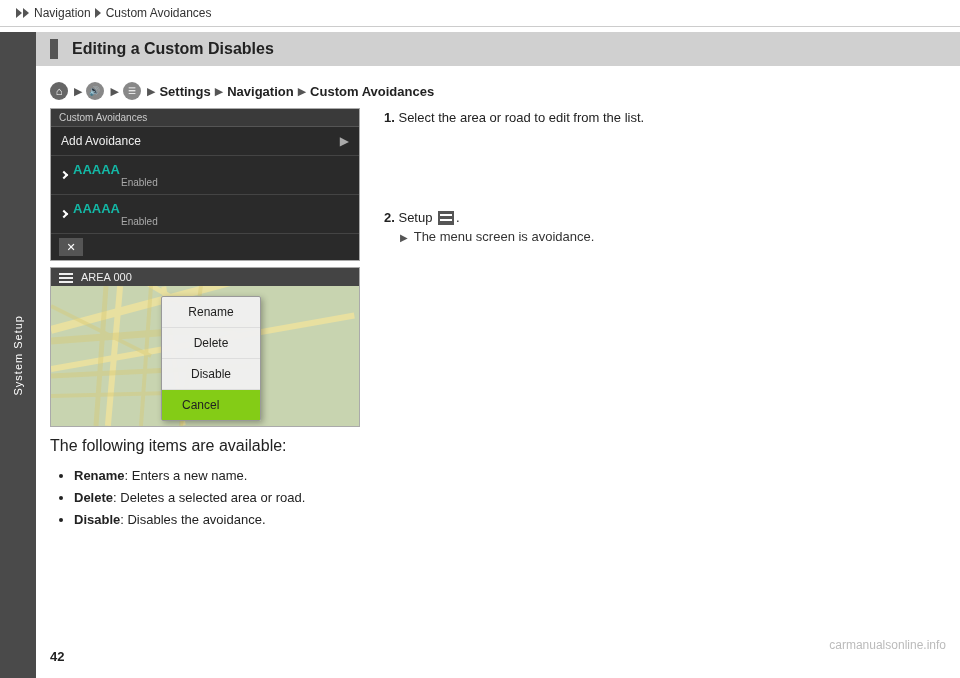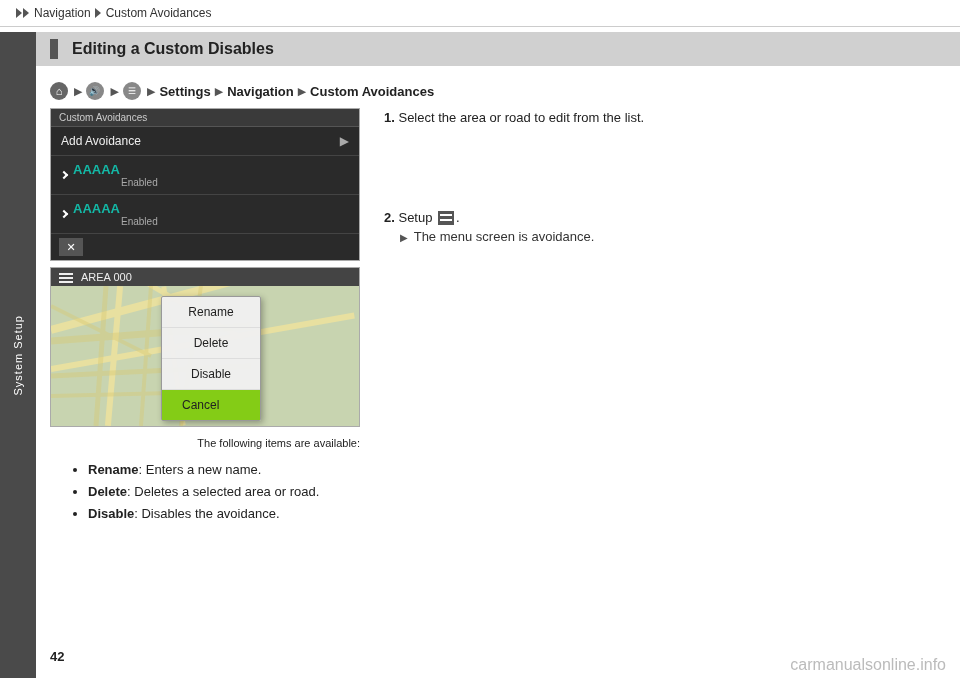--- a/index.html
+++ b/index.html
@@ -315,38 +315,38 @@
 
     
     .bullet-list {
       margin-top: 10px;
       padding-left: 14px;
       font-size: 13px;
       line-height: 1.7;
     }
     .bullet-list li {
       list-style: disc;
-      margin-left: 24px;
+      margin-left: 10px;
     }
 
     
     .page-number {
       position: absolute;
       bottom: 14px;
       left: 14px;
       font-size: 13px;
       font-weight: bold;
     }
 
     
     .watermark {
       position: absolute;
-      bottom: 4px;
+      bottom: 26px;
       right: 14px;
-      font-size: 16px;
+      font-size: 12px;
       color: #bbb;
     }
 
     .top-bar-triangles {
       display: flex;
       gap: 0px;
     }
     .tri-small {
       display: inline-block;
       width: 0;
@@ -455,21 +455,21 @@
 
           <div class="popup-menu">
             <div class="popup-item">Rename</div>
             <div class="popup-item">Delete</div>
             <div class="popup-item">Disable</div>
             <div class="popup-cancel">Cancel</div>
           </div>
         </div>
       </div>
 
-      <div style="margin-top: 10px; font-size: 11px; text-align: right;">The following items are available:</div>
+      <div style="margin-top: 10px; font-size: 16px;">The following items are available:</div>
 
       <ul class="bullet-list">
         <li>
           <span style="font-weight:bold;">Rename</span><span>: </span><span>Enters a new name.</span>
         </li>
         <li>
           <span style="font-weight:bold;">Delete</span><span>: </span><span>Deletes a selected area or road.</span>
         </li>
         <li>
           <span style="font-weight:bold;">Disable</span><span>: </span><span>Disables the avoidance.</span>

